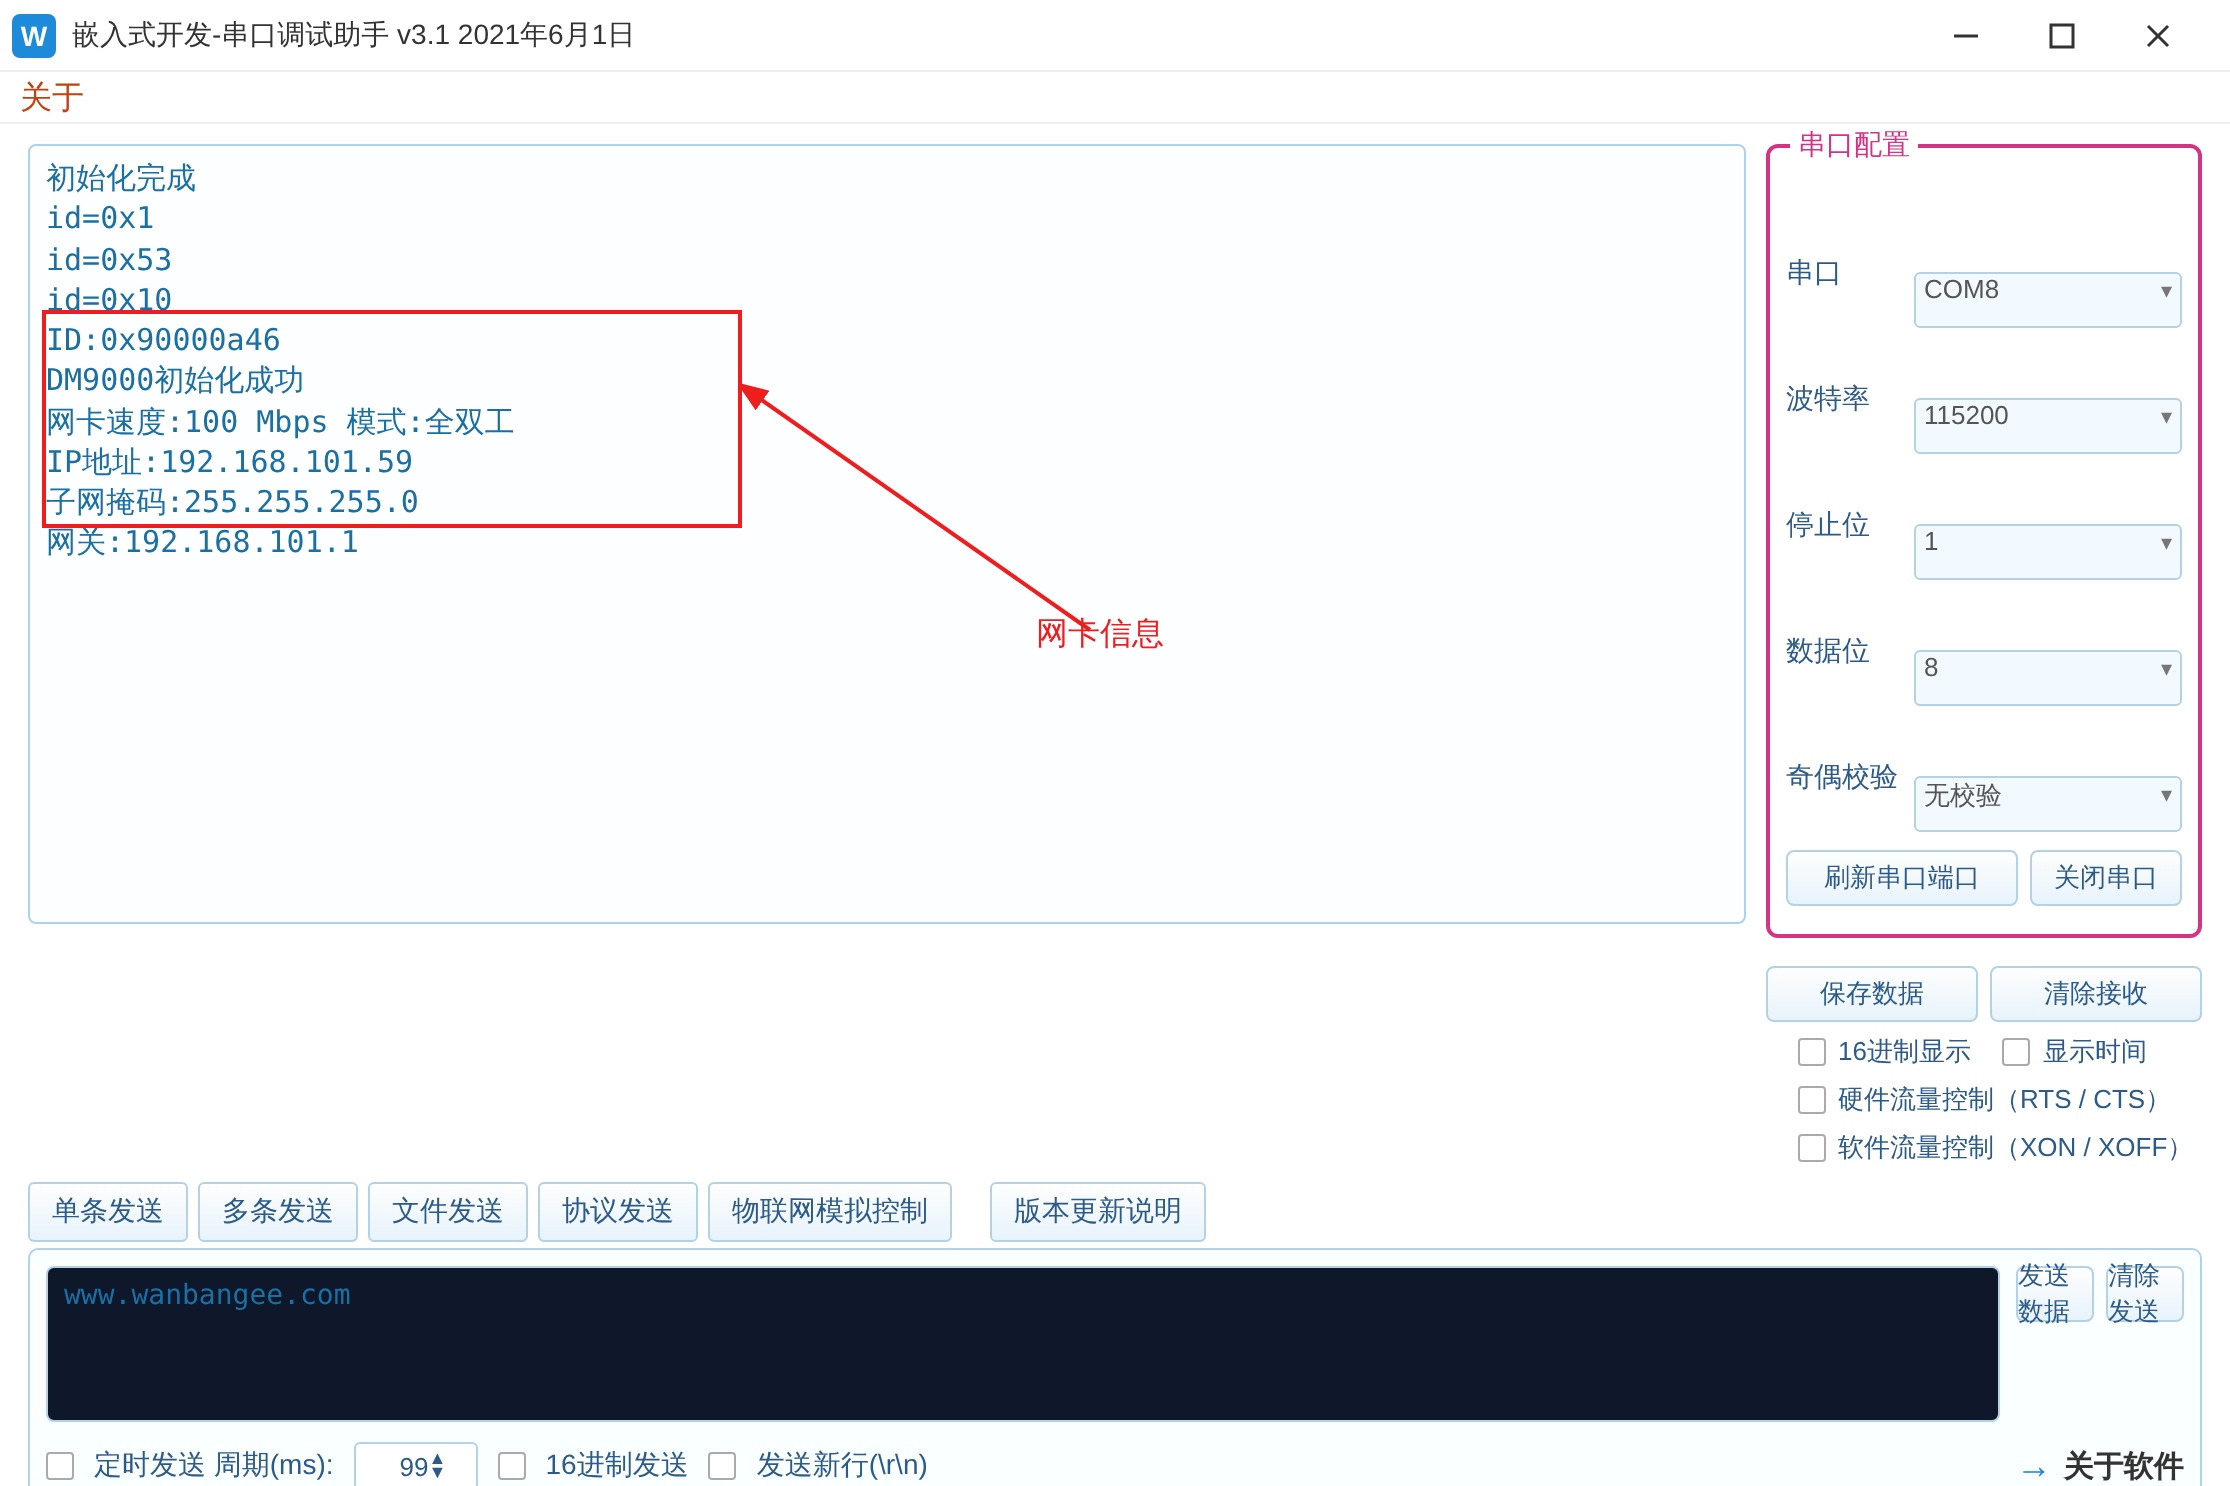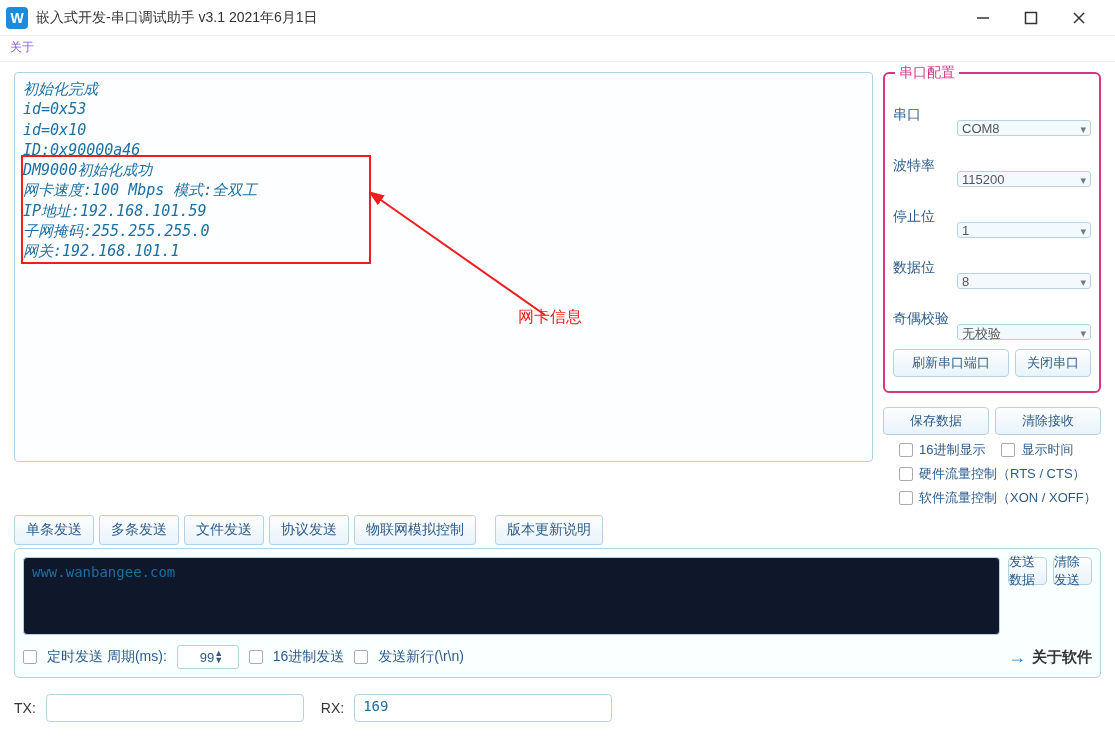--- a/index.html
+++ b/index.html
@@ -29,60 +29,59 @@
   display: flex;
   align-items: center;
   justify-content: center;
   color: #fff;
   font-weight: bold;
   font-size: 14px;
 }
 .title-text { font-size: 14px; color: #333; }
 .win-controls { margin-left: auto; display: flex; gap: 28px; padding-right: 20px; }
 .win-btn { width: 20px; height: 20px; display: flex; align-items: center; justify-content: center; color: #333; cursor: pointer; }
-.menubar { height: 26px; padding: 3px 10px 0 10px; font-size: 12px; color: #8b5cf6; border-bottom: 1px solid #eee; }
+.menubar { height: 26px; padding: 3px 10px 0 10px; font-size: 16px; color: #c2410c; border-bottom: 1px solid #eee; }
 .content { padding: 10px 14px 0 14px; position: relative; }
 .top-area { display: flex; gap: 10px; }
 .terminal-panel {
   flex: 1;
   height: 390px;
   border: 1px solid #add3e8;
   border-radius: 4px;
   padding: 6px 8px;
   font-family: "Consolas", "SimSun", monospace;
   font-size: 15px;
   line-height: 1.35;
   color: #1a6fa3;
   background: #fdfeff;
   position: relative;
   overflow: hidden;
-  font-style: italic;
 }
 .side-panel { width: 218px; display: flex; flex-direction: column; }
 .config-group {
   border: 2px solid #d63384;
   border-radius: 6px;
-  padding: 20px 8px 14px 8px;
+  padding: 36px 8px 14px 8px;
   position: relative;
   margin-bottom: 8px;
 }
 .config-legend {
   position: absolute;
   top: -10px;
   left: 10px;
   background: #fff;
   padding: 0 4px;
   color: #d63384;
   font-size: 14px;
 }
 .config-row { display: flex; align-items: center; margin-bottom: 9px; }
 .config-label { width: 64px; font-size: 14px; color: #2d5b89; }
 .config-select {
   flex: 1;
-  height: 16px;
+  height: 28px;
   border: 1px solid #b5d2e4;
   border-radius: 3px;
   background: #f3faff;
   padding: 0 4px;
   font-size: 13px;
   color: #555;
   position: relative;
   margin-top: 26px;
 }
 .config-select::after {
@@ -198,20 +197,21 @@
 </div>
 
 <div class="menubar">
   <span>关于</span>
 </div>
 
 <div class="content">
   <div class="top-area">
     <div class="terminal-panel">
       <div>初始化完成</div>
+      <div>id=0x1</div>
       <div>id=0x53</div>
       <div>id=0x10</div>
       <div>ID:0x90000a46</div>
       <div>DM9000初始化成功</div>
       <div>网卡速度:100 Mbps  模式:全双工</div>
       <div>IP地址:192.168.101.59</div>
       <div>子网掩码:255.255.255.0</div>
       <div>网关:192.168.101.1</div>
     </div>
 

